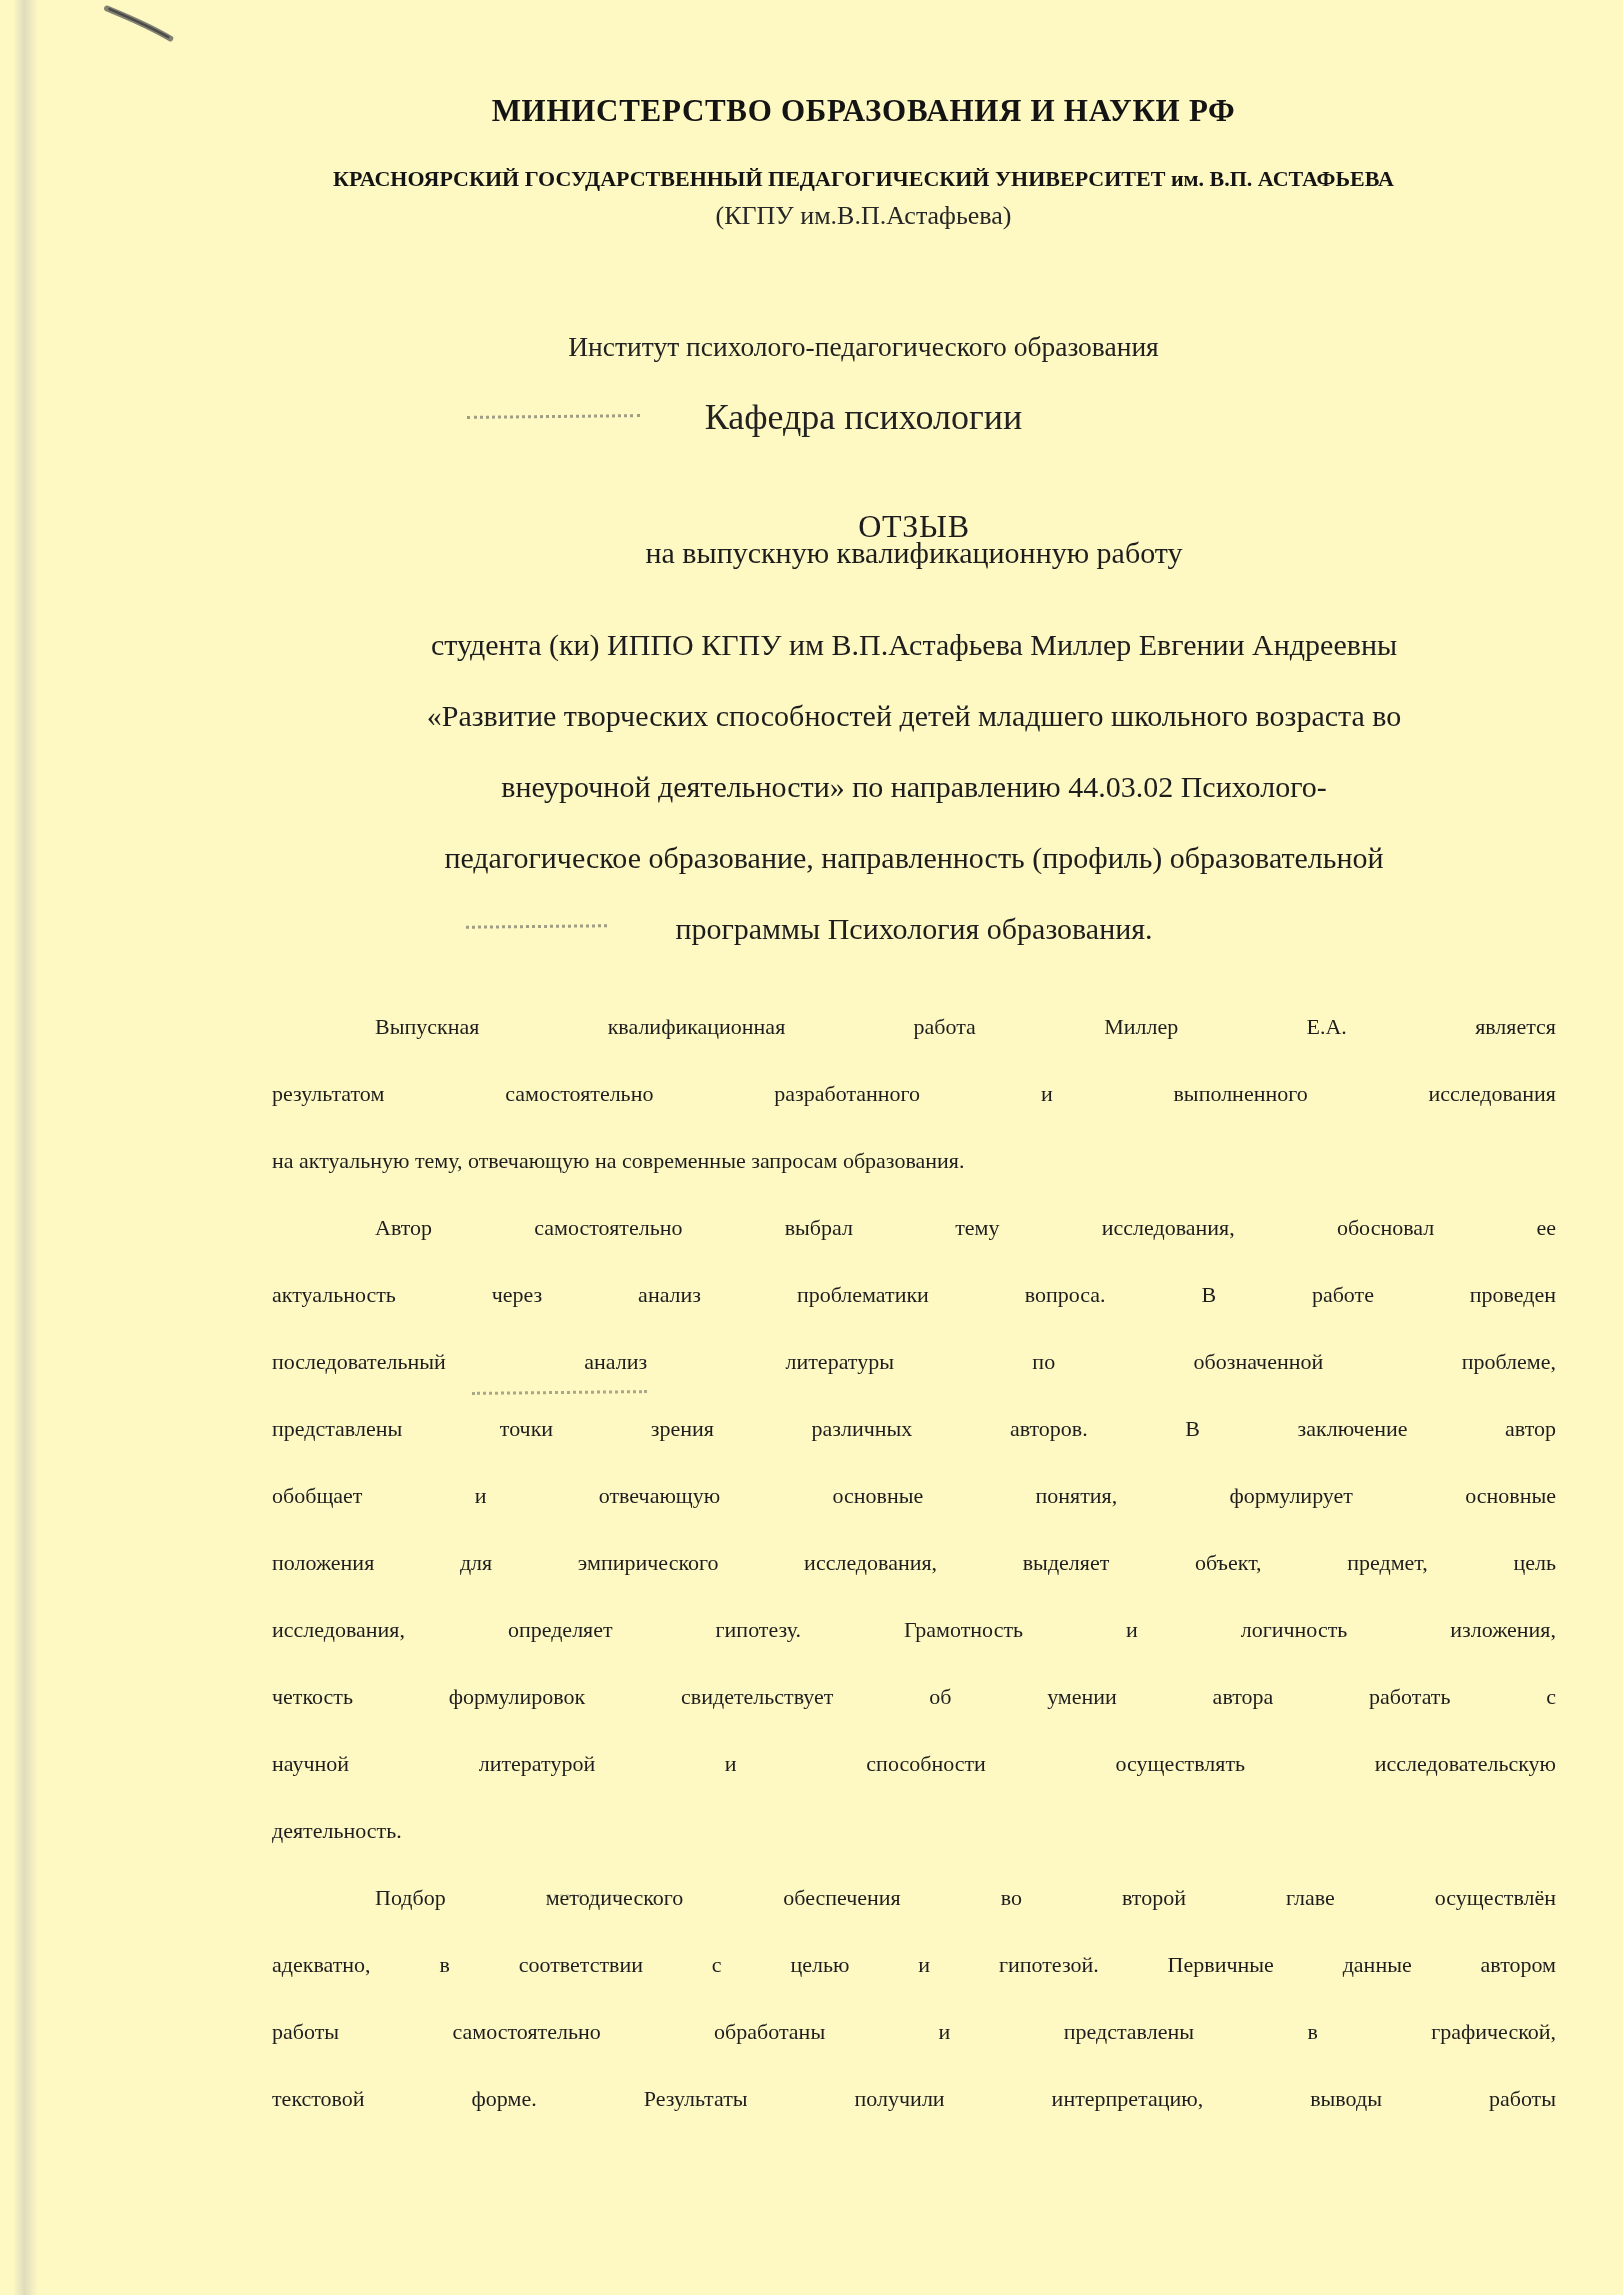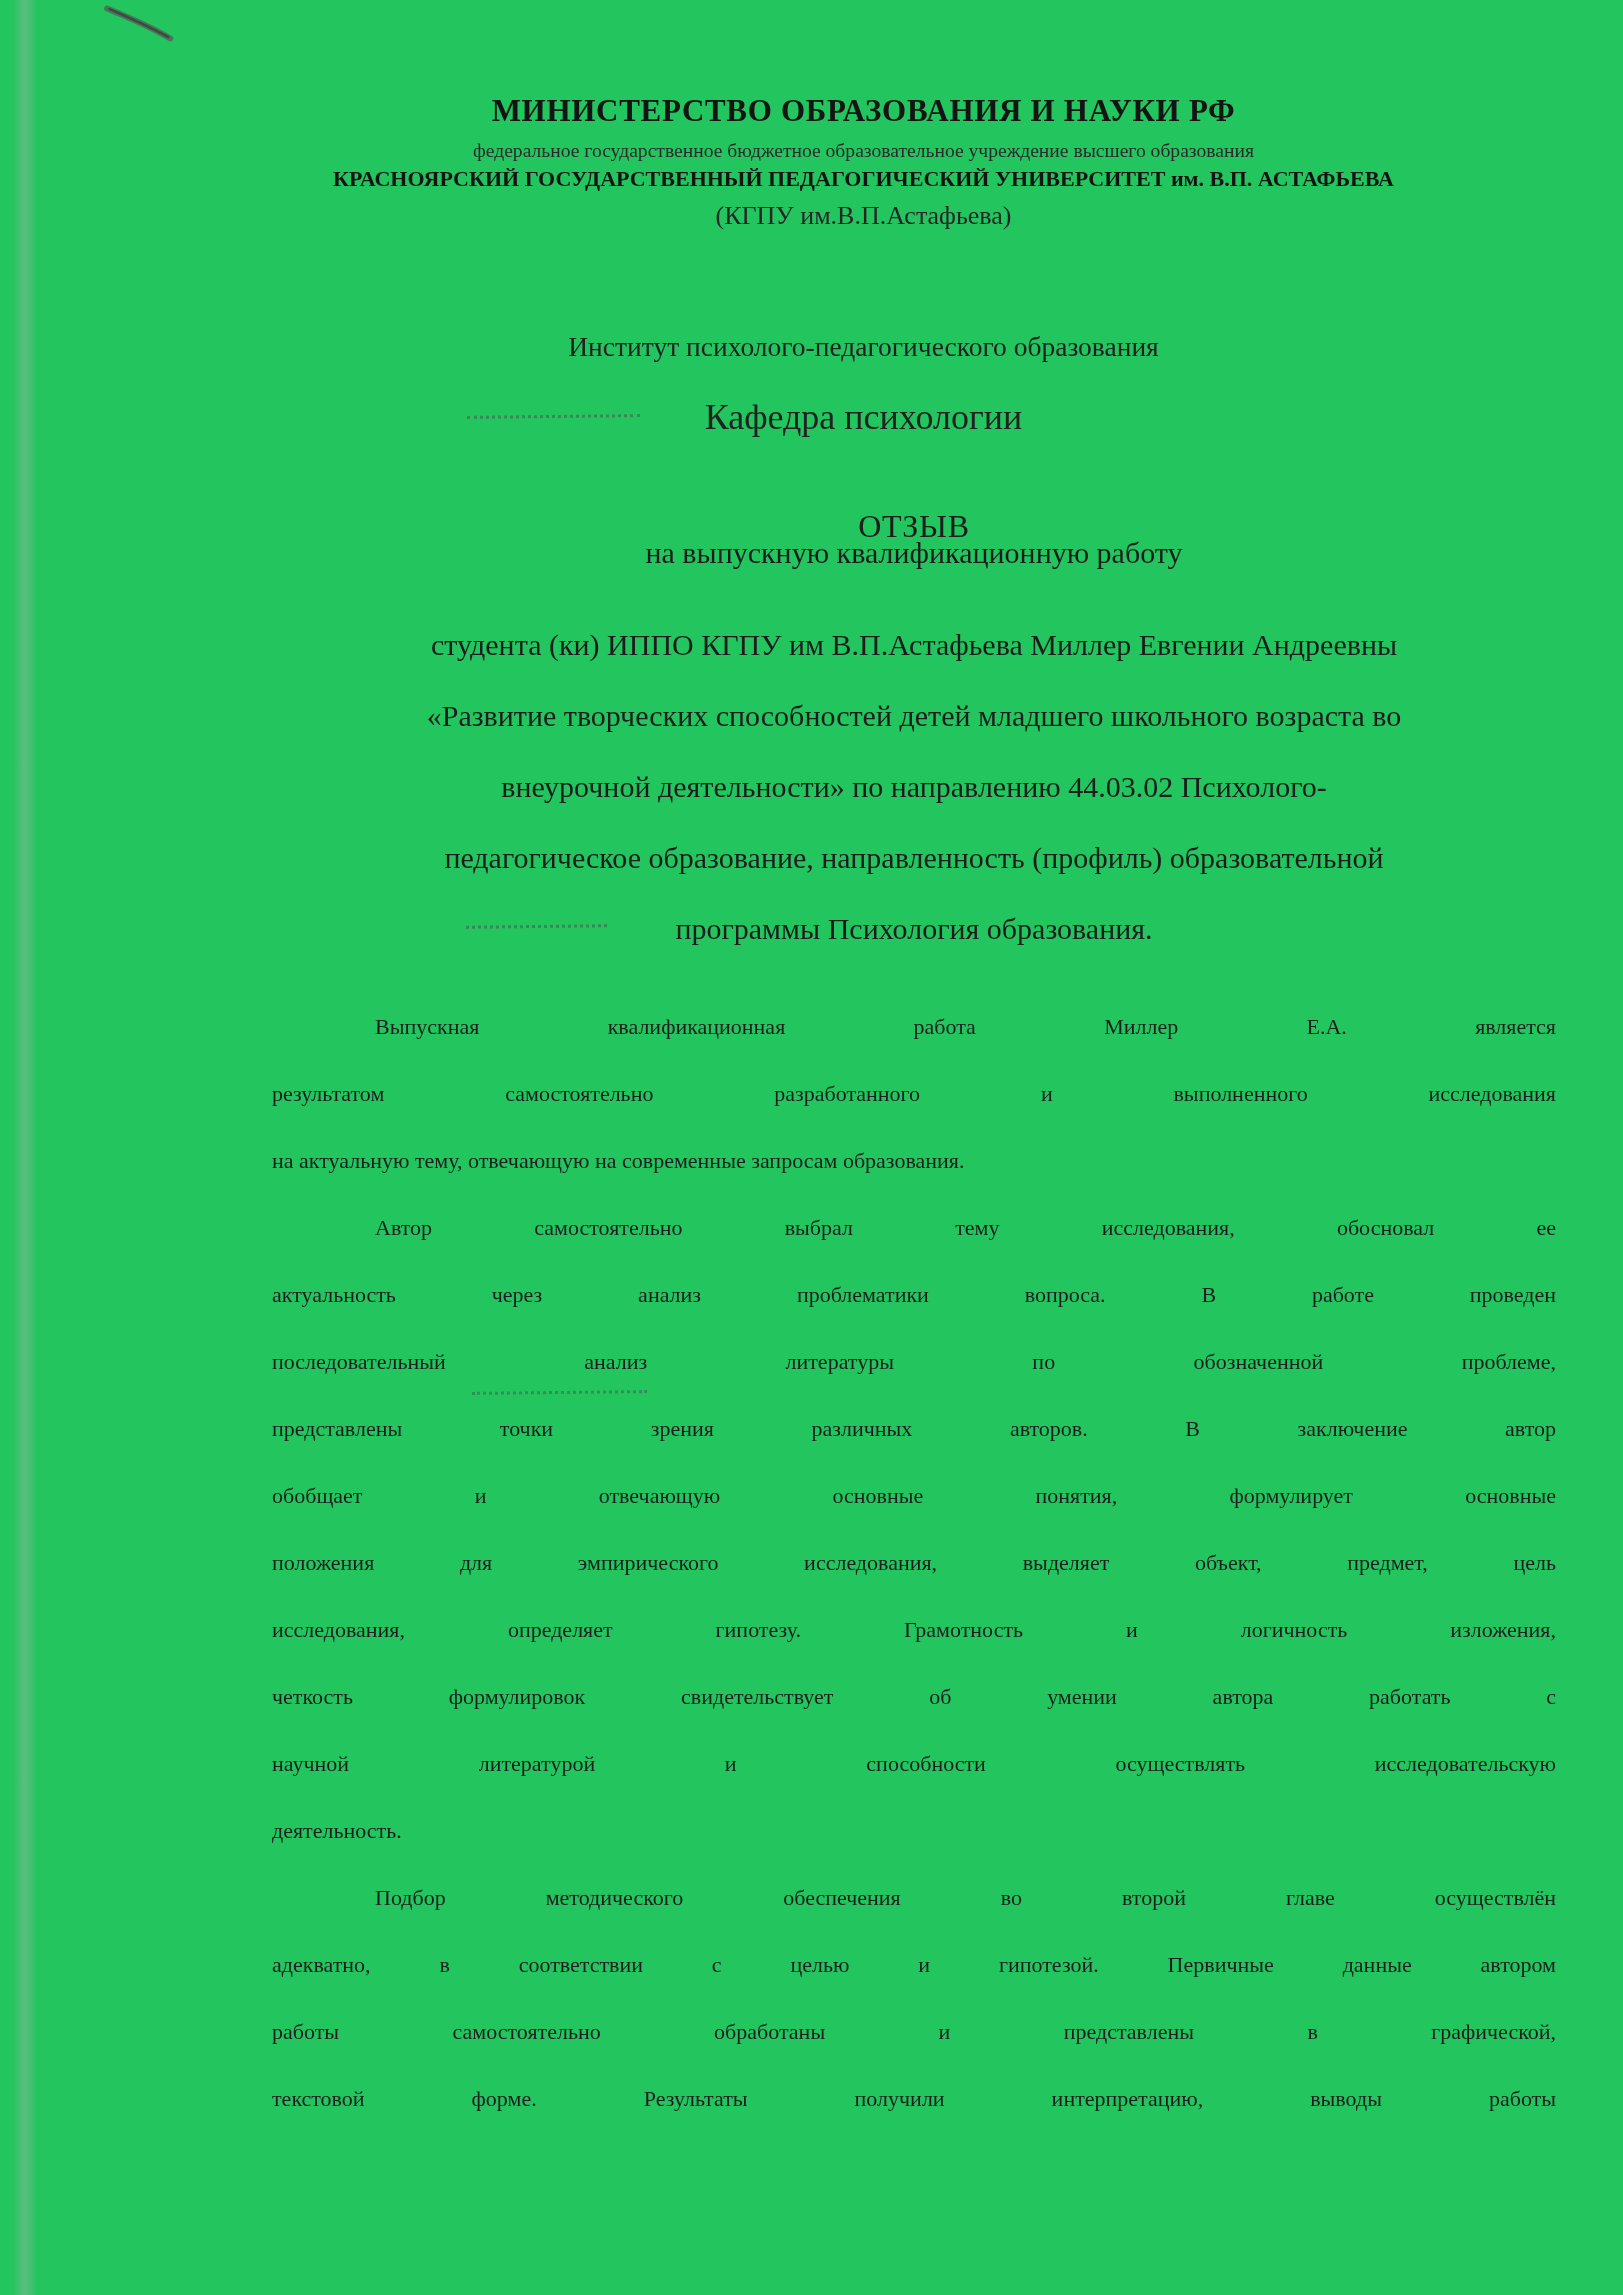--- a/index.html
+++ b/index.html
@@ -5,21 +5,21 @@
   html, body {
     margin: 0;
     padding: 0;
     background: #9a9a9a;
   }
   .page {
     position: relative;
     width: 1623px;
     height: 2295px;
     margin: 0 auto;
-    background: #22c55e;
+    background: #fef9c3;
     overflow: hidden;
     font-family: "Liberation Serif", "DejaVu Serif", serif;
     color: #212121;
   }
   
   .edge-streak {
     position: absolute;
     left: 13px; top: 0;
     width: 25px; height: 100%;
     background: linear-gradient(to right,
@@ -98,21 +98,20 @@
   <svg class="pen-mark" viewBox="0 0 170 95">
     <path d="M 26 13 C 55 25, 88 38, 123 59" stroke="#5a5a5a" stroke-width="9" fill="none" stroke-linecap="round" opacity="0.75"></path>
     <path d="M 30 14 C 60 27, 90 40, 120 57" stroke="#3d3d3d" stroke-width="4" fill="none" stroke-linecap="round" opacity="0.8"></path>
   </svg>
   <div class="smudge s1"></div>
   <div class="smudge s2"></div>
   <div class="smudge s3"></div>
   <div class="smudge s4"></div>
 
   <div class="hdr hdr-ministry">МИНИСТЕРСТВО ОБРАЗОВАНИЯ И НАУКИ РФ</div>
-  <div class="hdr hdr-federal">федеральное государственное бюджетное образовательное учреждение высшего образования</div>
   <div class="hdr hdr-university">КРАСНОЯРСКИЙ ГОСУДАРСТВЕННЫЙ ПЕДАГОГИЧЕСКИЙ УНИВЕРСИТЕТ им. В.П. АСТАФЬЕВА</div>
   <div class="hdr hdr-kgpu">(КГПУ им.В.П.Астафьева)</div>
   <div class="hdr hdr-institute">Институт психолого-педагогического образования</div>
   <div class="hdr hdr-department">Кафедра психологии</div>
 
   <div class="ttl ttl-main">ОТЗЫВ</div>
   <div class="ttl ttl-subtitle">на выпускную квалификационную работу</div>
   <div class="ttl ttl-lines" id="title-lines">
       <div>студента (ки) ИППО КГПУ им В.П.Астафьева Миллер Евгении Андреевны</div>
       <div>«Развитие творческих способностей детей младшего школьного возраста во</div>

